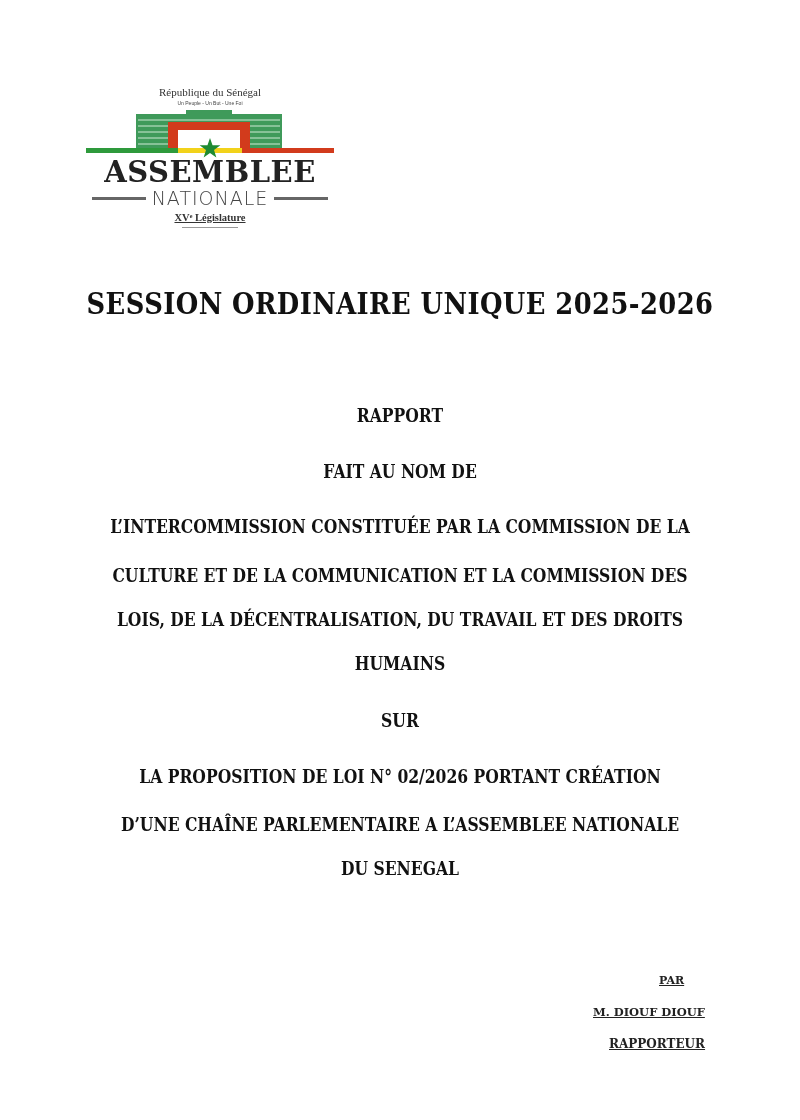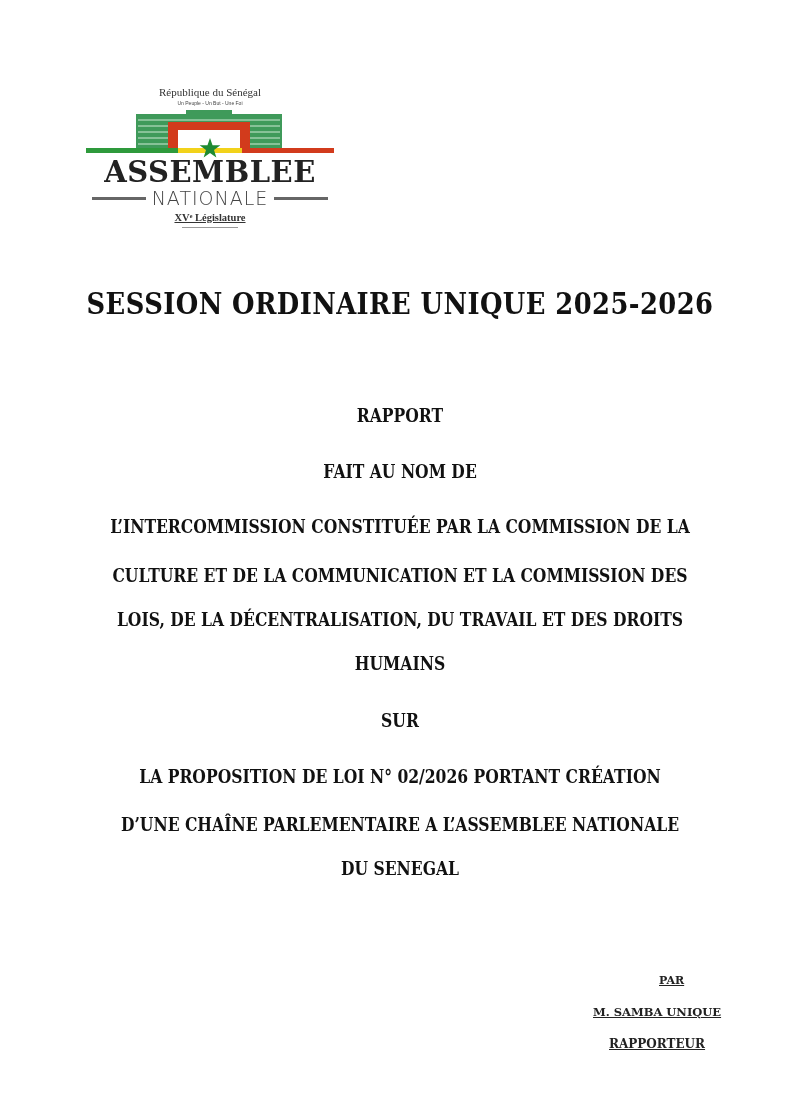--- a/index.html
+++ b/index.html
@@ -66,14 +66,14 @@
 <div class="heading line" style="top:608px;">LOIS, DE LA DÉCENTRALISATION, DU TRAVAIL ET DES DROITS</div>
 <div class="heading line" style="top:652px;">HUMAINS</div>
 
 <div class="heading line" style="top:709px;">SUR</div>
 
 <div class="heading line" style="top:765px;">LA PROPOSITION DE LOI N° 02/2026 PORTANT CRÉATION</div>
 <div class="heading line" style="top:813px;">D’UNE CHAÎNE PARLEMENTAIRE A L’ASSEMBLEE NATIONALE</div>
 <div class="heading line" style="top:857px;">DU SENEGAL</div>
 
 <div class="sig" style="left:629px;top:974px;font-size:11px;margin-left:30px;">PAR</div>
-<div class="sig" style="left:593px;top:1005px;font-size:11.5px;">M. SAMBA UNIQUE</div>
+<div class="sig" style="left:593px;top:1005px;font-size:11.5px;">M. DIOUF DIOUF</div>
 <div class="sig" style="left:609px;top:1037px;font-size:12px;">RAPPORTEUR</div>
 
 </body></html>

